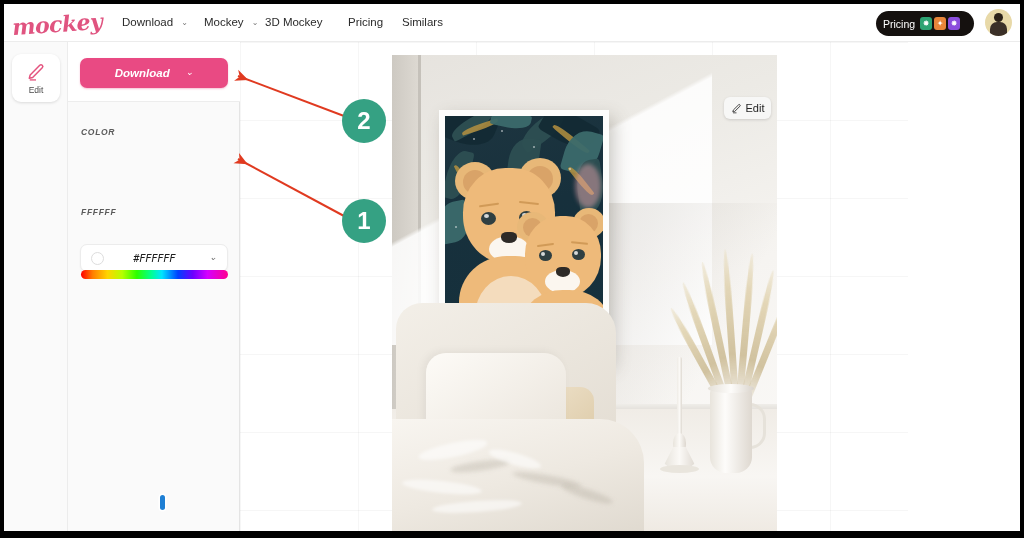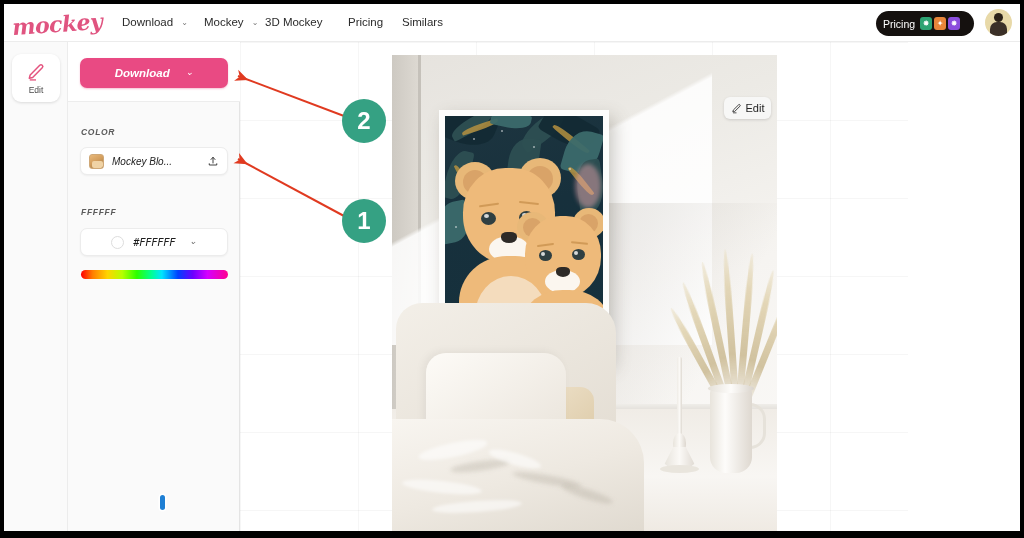--- a/index.html
+++ b/index.html
@@ -126,24 +126,25 @@
     content:""; position:absolute; left:2px; top:6px; width:11px; height:7px;
     background:#f0d3a5; border-radius:2px;
   }
   #design-name {
     flex:1 1 auto; font-size:10px; color:#232323; margin-left:8px;
     white-space:nowrap; overflow:hidden;
   }
   #design-upload { width:12px; height:12px; flex:0 0 auto; cursor:pointer; }
 
   #color-field {
-    position:absolute; left:12px; top:186px; width:148px; height:28px;
+    position:absolute; left:12px; top:202px; width:148px; height:28px;
     background:#ffffff; border:1px solid #ececec; border-radius:7px;
     display:flex; align-items:center; justify-content:center; cursor:pointer;
     box-shadow:0 1px 2px rgba(0,0,0,.05);
+    gap:20px;
   }
   #color-swatch {
     width:13px; height:13px; border-radius:50%; background:#ffffff;
     border:1.5px solid #dddddd;
   }
   #color-hex {
     font-size:10.5px; color:#1d1d1d; margin:0 14px 0 9px;
     font-family:"DejaVu Sans Mono", monospace; letter-spacing:-0.3px;
   }
   #color-chev { font-size:9px; color:#6c6c6c; transform:translateY(-1px); }
@@ -392,29 +393,20 @@
 
     <div id="download-wrap">
       <div id="download-btn">
         <span id="download-label">Download</span>
         <span id="download-chev">⌄</span>
       </div>
     </div>
 
     <div class="section-label" id="label-design">COLOR</div>
 
-    <div id="design-card">
-      <div id="design-thumb"></div>
-      <div id="design-name">Mockey Blo...</div>
-      <svg id="design-upload" viewBox="0 0 24 24">
-        <path d="M12 16 L12 5" stroke="#2b2b2b" stroke-width="1.8" stroke-linecap="round"></path>
-        <path d="M8 9 L12 4.5 L16 9" fill="none" stroke="#2b2b2b" stroke-width="1.8" stroke-linecap="round" stroke-linejoin="round"></path>
-        <path d="M4.5 17.5 L4.5 20 L19.5 20 L19.5 17.5" fill="none" stroke="#2b2b2b" stroke-width="1.8" stroke-linecap="round"></path>
-      </svg>
-    </div>
 
     <div class="section-label" id="label-color">FFFFFF</div>
 
     <div id="color-field">
       <span id="color-swatch"></span>
       <span id="color-hex">#FFFFFF</span>
       <span id="color-chev">⌄</span>
     </div>
 
     <div id="hue-track">

